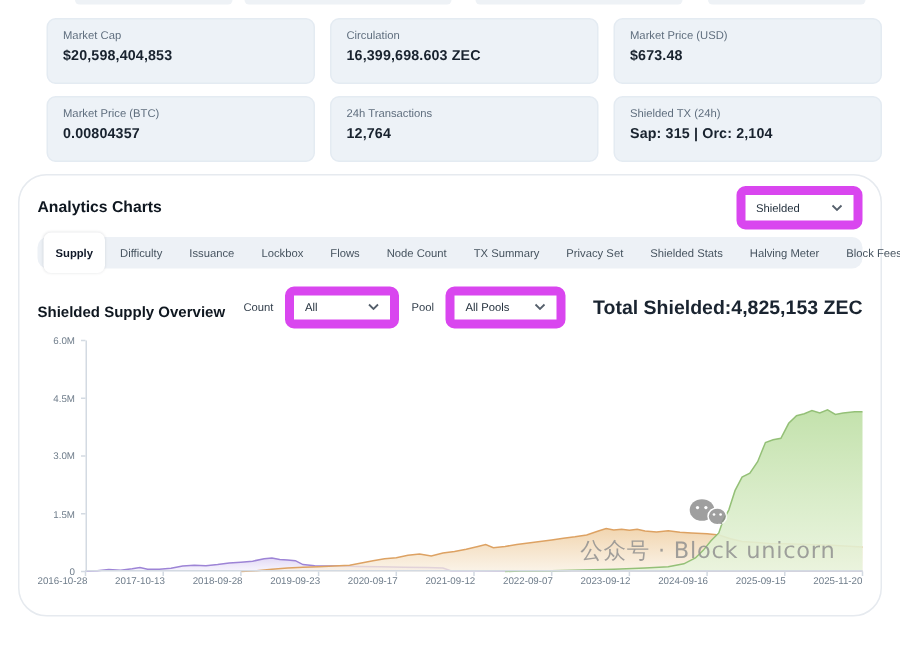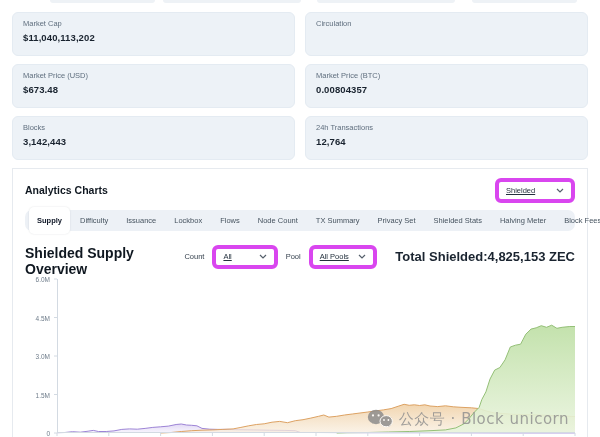--- a/index.html
+++ b/index.html
@@ -1,79 +1,80 @@
 <!DOCTYPE html>
 <html><head>
 <meta charset="utf-8">
 <style>
   html,body{margin:0;padding:0;background:#fff;}
   body{width:600px;height:437px;position:relative;font-family:"Liberation Sans",sans-serif;color:#18222e;overflow:hidden;}
   .sliver{position:absolute;top:0;height:3px;background:#eef2f6;border-radius:0 0 3px 3px;}
-  .stats{padding:12px 12px 0;display:grid;grid-template-columns:repeat(2,1fr);gap:8px 10px;}
+  .stats{padding:12px 12px 0;display:grid;grid-template-columns:repeat(3,1fr);gap:8px 10px;margin-left:19px;}
   .card{background:#edf2f7;border:1px solid #e4ebf2;border-radius:6px;padding:6px 10px 5px;height:31px;box-sizing:content-box;}
   .card .lbl{font-size:7.5px;color:#5f6e7e;line-height:1.2;}
   .card .val{font-size:9.5px;font-weight:bold;color:#18222e;margin-top:4px;letter-spacing:.1px;}
-  .panel{margin:8px 12px 0;border:1px solid #e6eaef;border-radius:0;padding:12px 12px 0;height:281px;position:relative;background:#fff;}
+  .panel{margin:8px 12px 0;border:1px solid #e6eaef;border-radius:19px;padding:12px 12px 0;height:281px;position:relative;background:#fff;}
   .panel-head{display:flex;align-items:center;height:18px;}
   .panel-title{font-size:10.5px;font-weight:bold;color:#0f1720;}
-  .select{display:flex;align-items:center;justify-content:space-between;border:4px solid #d946ef;border-radius:6px;background:#fff;padding:3px 7px;font-size:7.5px;color:#23303d;gap:6px;text-decoration:underline;}
+  .select{display:flex;align-items:center;justify-content:space-between;border:6px solid #d946ef;border-radius:6px;background:#fff;padding:3px 7px;font-size:7.5px;color:#23303d;gap:6px;}
   .select.mode{margin-left:auto;width:58px;height:11px;}
   .tabbar{margin-top:11px;background:#edf1f6;border-radius:7px;padding:3px 4px;display:flex;gap:2px;align-items:center;height:15px;}
   .tab{font-size:7.5px;color:#46535f;padding:9px 8px;border-radius:5px;white-space:nowrap;cursor:pointer;}
   .tab.active{background:#fff;color:#101828;font-weight:bold;box-shadow:0 0 2px rgba(16,24,40,.12);}
   .chart-head{margin-top:17px;display:flex;align-items:center;gap:8px;height:17px;}
-  .chart-title{font-size:14px;font-weight:bold;color:#0f1720;margin-top:8px;}
+  .chart-title{font-size:10px;font-weight:bold;color:#0f1720;margin-top:8px;}
   .ctrl-lbl{font-size:7.5px;color:#333f4c;}
   .ctrl-lbl.year{margin-left:auto;}
   .select.sm{height:10px;}
   .select.year{width:50px;}
   .select.pool{width:54px;}
   .total{font-size:13px;font-weight:600;color:#1a2430;margin-left:10px;white-space:nowrap;}
   .chart-wrap{margin-top:14px;position:relative;height:168px;}
   .chart-row{display:flex;}
   .y-axis{width:32px;height:154px;position:relative;}
   .y-axis span{position:absolute;right:7px;font-size:6.5px;color:#6e7c8a;}
   .plot{position:relative;width:518px;height:154px;}
   .plot svg{position:absolute;left:0;top:0;overflow:visible;}
   .x-axis{position:absolute;left:0;right:0;top:157px;display:flex;justify-content:space-between;}
   .x-axis span{font-size:6.5px;color:#6e7c8a;white-space:nowrap;}
-  .watermark{position:absolute;right:6px;bottom:18px;display:flex;align-items:center;gap:6px;opacity:.82;}
+  .watermark{position:absolute;right:18px;bottom:18px;display:flex;align-items:center;gap:6px;opacity:.82;flex-direction:column;}
   .watermark .wm-text{font-size:15px;color:#8e8e8e;letter-spacing:.5px;font-family:"DejaVu Sans","Liberation Sans",sans-serif;}
 </style>
 </head>
 <body>
 
 <div class="sliver" style="left:50px;width:105px;"></div>
 <div class="sliver" style="left:163px;width:138px;"></div>
 <div class="sliver" style="left:317px;width:138px;"></div>
 <div class="sliver" style="left:472px;width:105px;"></div>
 
 <div class="stats">
   <div class="card">
     <div class="lbl">Market Cap</div>
-    <div class="val">$11,040,113,202</div>
+    <div class="val">$20,598,404,853</div>
   </div>
   <div class="card">
     <div class="lbl">Circulation</div>
+    <div class="val">16,399,698.603 ZEC</div>
   </div>
   <div class="card">
     <div class="lbl">Market Price (USD)</div>
     <div class="val">$673.48</div>
   </div>
   <div class="card">
     <div class="lbl">Market Price (BTC)</div>
     <div class="val">0.00804357</div>
   </div>
   <div class="card">
-    <div class="lbl">Blocks</div>
-    <div class="val">3,142,443</div>
+    <div class="lbl">24h Transactions</div>
+    <div class="val">12,764</div>
   </div>
   <div class="card">
-    <div class="lbl">24h Transactions</div>
-    <div class="val">12,764</div>
+    <div class="lbl">Shielded TX (24h)</div>
+    <div class="val">Sap: 315 | Orc: 2,104</div>
   </div>
 </div>
 
 <div class="panel">
   <div class="panel-head">
     <div class="panel-title">Analytics Charts</div>
     <div class="select mode">
       <span>Shielded</span>
       <svg width="8" height="5" viewBox="0 0 8 5">
           <path d="M1 1l3 3 3-3" stroke="#555f6b" stroke-width="1.2" fill="none"></path>

